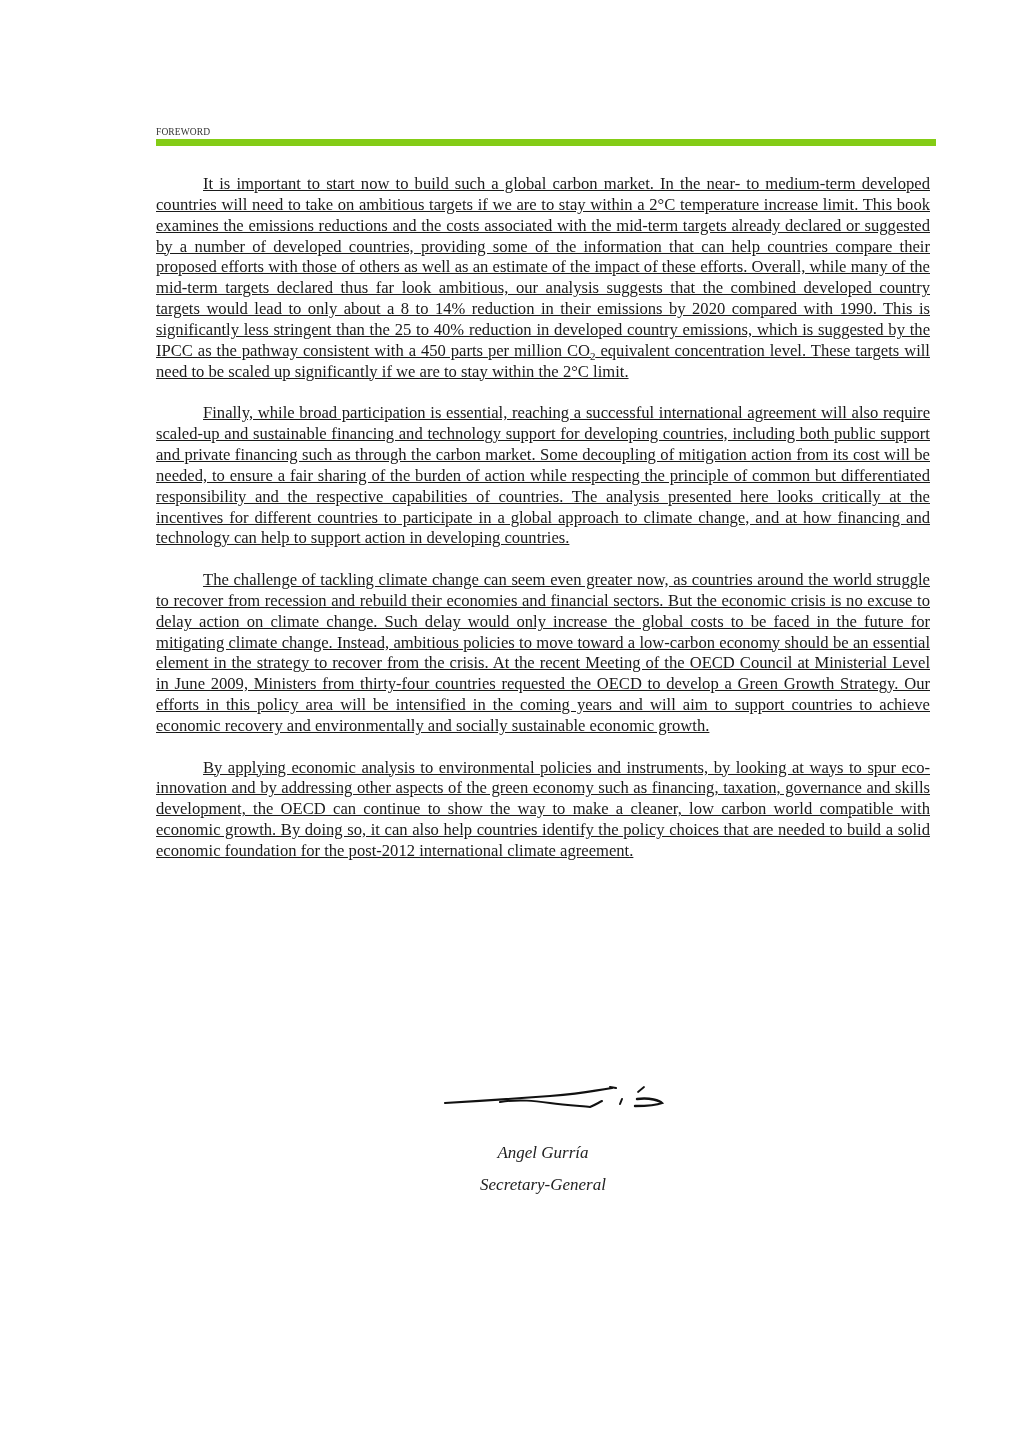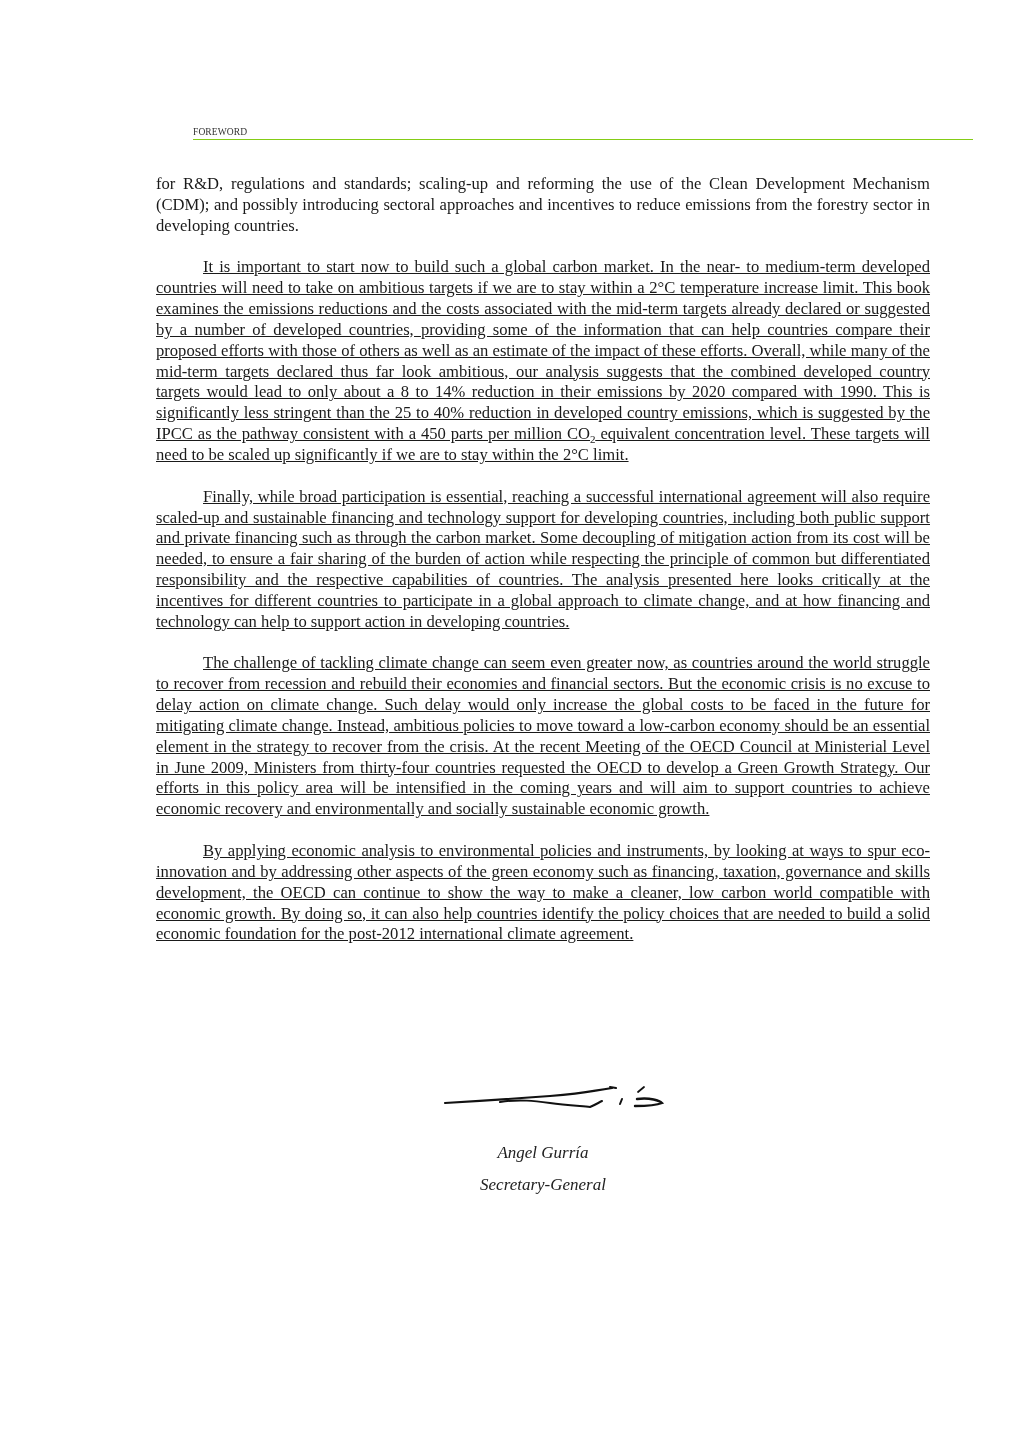--- a/index.html
+++ b/index.html
@@ -14,22 +14,21 @@
     overflow: hidden;
     font-family: "Liberation Serif", "DejaVu Serif", serif;
     color: #1a1a1a;
   }
   .running-header {
     position: absolute;
     left: 156px;
     top: 127px;
     width: 780px;
     height: 12px;
-    border-bottom: 1px solid #84cc16;
-    margin-left: 37px;
+    border-bottom: 7px solid #84cc16;
   }
   .running-header span {
     position: absolute;
     left: 0;
     top: 0;
     font-size: 9.5px;
     letter-spacing: 0.1px;
     color: #333;
     line-height: 10px;
   }
@@ -70,21 +69,20 @@
   .sig-title { top: 1175px; }
 </style>
 </head>
 <body>
 
 <div class="running-header">
   <span>FOREWORD</span>
 </div>
 
 <div class="body-text">
-  <p>for R&amp;D, regulations and standards; scaling-up and reforming the use of the Clean Development Mechanism (CDM); and possibly introducing sectoral approaches and incentives to reduce emissions from the forestry sector in developing countries.</p>
   <p class="indent"><span>It is important to start now to build such a global carbon market. In the near- to medium-term developed countries will need to take on ambitious targets if we are to stay within a 2°C temperature increase limit. This book examines the emissions reductions and the costs associated with the mid-term targets already declared or suggested by a number of developed countries, providing some of the information that can help countries compare their proposed efforts with those of others as well as an estimate of the impact of these efforts. Overall, while many of the mid-term targets declared thus far look ambitious, our analysis suggests that the combined developed country targets would lead to only about a 8 to 14% reduction in their emissions by 2020 compared with 1990. This is significantly less stringent than the 25 to 40% reduction in developed country emissions, which is suggested by the IPCC as the pathway consistent with a 450 parts per million CO</span><sub style="font-size:11px;line-height:0;">2</sub><span> equivalent concentration level. These targets will need to be scaled up significantly if we are to stay within the 2°C limit.</span></p>
   <p class="indent">Finally, while broad participation is essential, reaching a successful international agreement will also require scaled-up and sustainable financing and technology support for developing countries, including both public support and private financing such as through the carbon market. Some decoupling of mitigation action from its cost will be needed, to ensure a fair sharing of the burden of action while respecting the principle of common but differentiated responsibility and the respective capabilities of countries. The analysis presented here looks critically at the incentives for different countries to participate in a global approach to climate change, and at how financing and technology can help to support action in developing countries.</p>
   <p class="indent">The challenge of tackling climate change can seem even greater now, as countries around the world struggle to recover from recession and rebuild their economies and financial sectors. But the economic crisis is no excuse to delay action on climate change. Such delay would only increase the global costs to be faced in the future for mitigating climate change. Instead, ambitious policies to move toward a low-carbon economy should be an essential element in the strategy to recover from the crisis. At the recent Meeting of the OECD Council at Ministerial Level in June 2009, Ministers from thirty-four countries requested the OECD to develop a Green Growth Strategy. Our efforts in this policy area will be intensified in the coming years and will aim to support countries to achieve economic recovery and environmentally and socially sustainable economic growth.</p>
   <p class="indent">By applying economic analysis to environmental policies and instruments, by looking at ways to spur eco-innovation and by addressing other aspects of the green economy such as financing, taxation, governance and skills development, the OECD can continue to show the way to make a cleaner, low carbon world compatible with economic growth. By doing so, it can also help countries identify the policy choices that are needed to build a solid economic foundation for the post-2012 international climate agreement.</p>
 </div>
 
 <svg class="signature" viewBox="0 0 235 40" xmlns="http://www.w3.org/2000/svg">
   <path d="M5 28 C40 26, 70 24, 110 21 S150 16, 172 13" stroke="#111" stroke-width="2.2" fill="none" stroke-linecap="round"></path>
   <path d="M60 27 C80 24, 95 26, 110 28 C125 30, 140 31, 150 32 C155 30, 158 28, 162 26" stroke="#111" stroke-width="2" fill="none" stroke-linecap="round"></path>
   <path d="M170 12 L176 13" stroke="#111" stroke-width="2" fill="none" stroke-linecap="round"></path>

